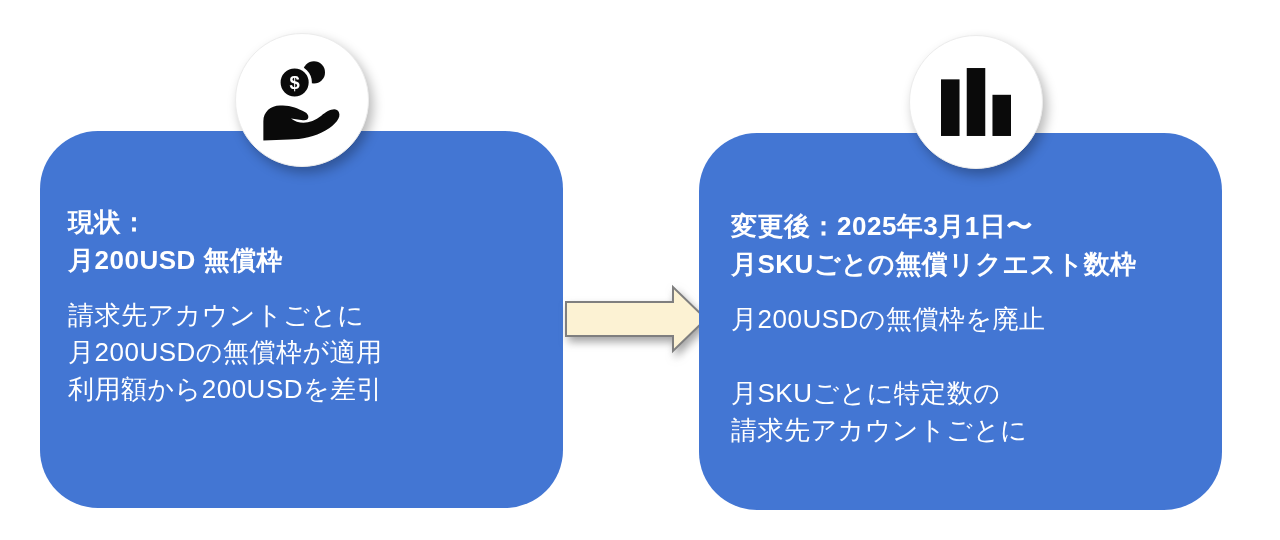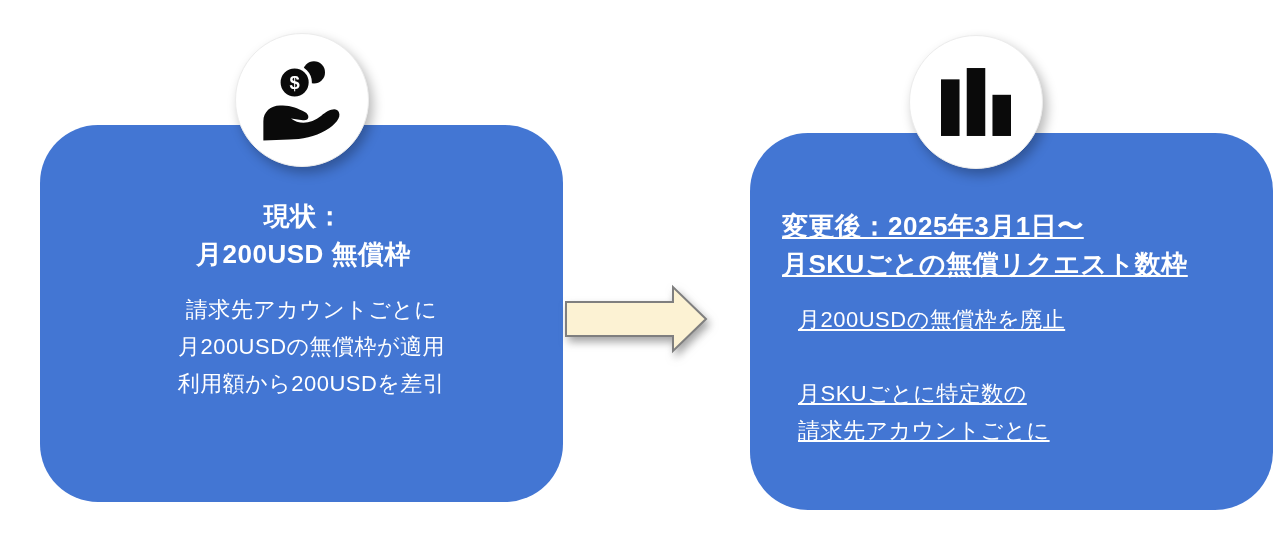--- a/index.html
+++ b/index.html
@@ -11,33 +11,33 @@
     font-family:"Liberation Sans","DejaVu Sans",sans-serif;
   }
   .card{
     position:absolute;
     width:523px;height:377px;
     background:#4376D3;
     border-radius:58px;
     color:#ffffff;
     box-sizing:border-box;
   }
-  .card-left{left:40px;top:125px;padding:72px 24px 16px 28px;text-align:center;}
-  .card-right{left:750px;top:133px;padding:74px 20px 0 32px;text-decoration:underline;}
+  .card-left{left:40px;top:131px;padding:72px 24px 16px 28px;}
+  .card-right{left:699px;top:133px;padding:74px 20px 0 32px;}
   .card-title{
     margin:0;
     font-size:26px;
     line-height:38px;
     font-weight:700;
     white-space:pre-line;
     letter-spacing:0.5px;
   }
   .card-body{
-    margin:18px 0 0 16px;
-    font-size:22px;
+    margin:18px 0 0 0;
+    font-size:26px;
     line-height:37px;
     font-weight:400;
     white-space:pre-line;
     letter-spacing:0.5px;
   }
   .icon-circle{
     position:absolute;
     width:134px;height:134px;
     background:#ffffff;
     border:1px solid #ececec;

